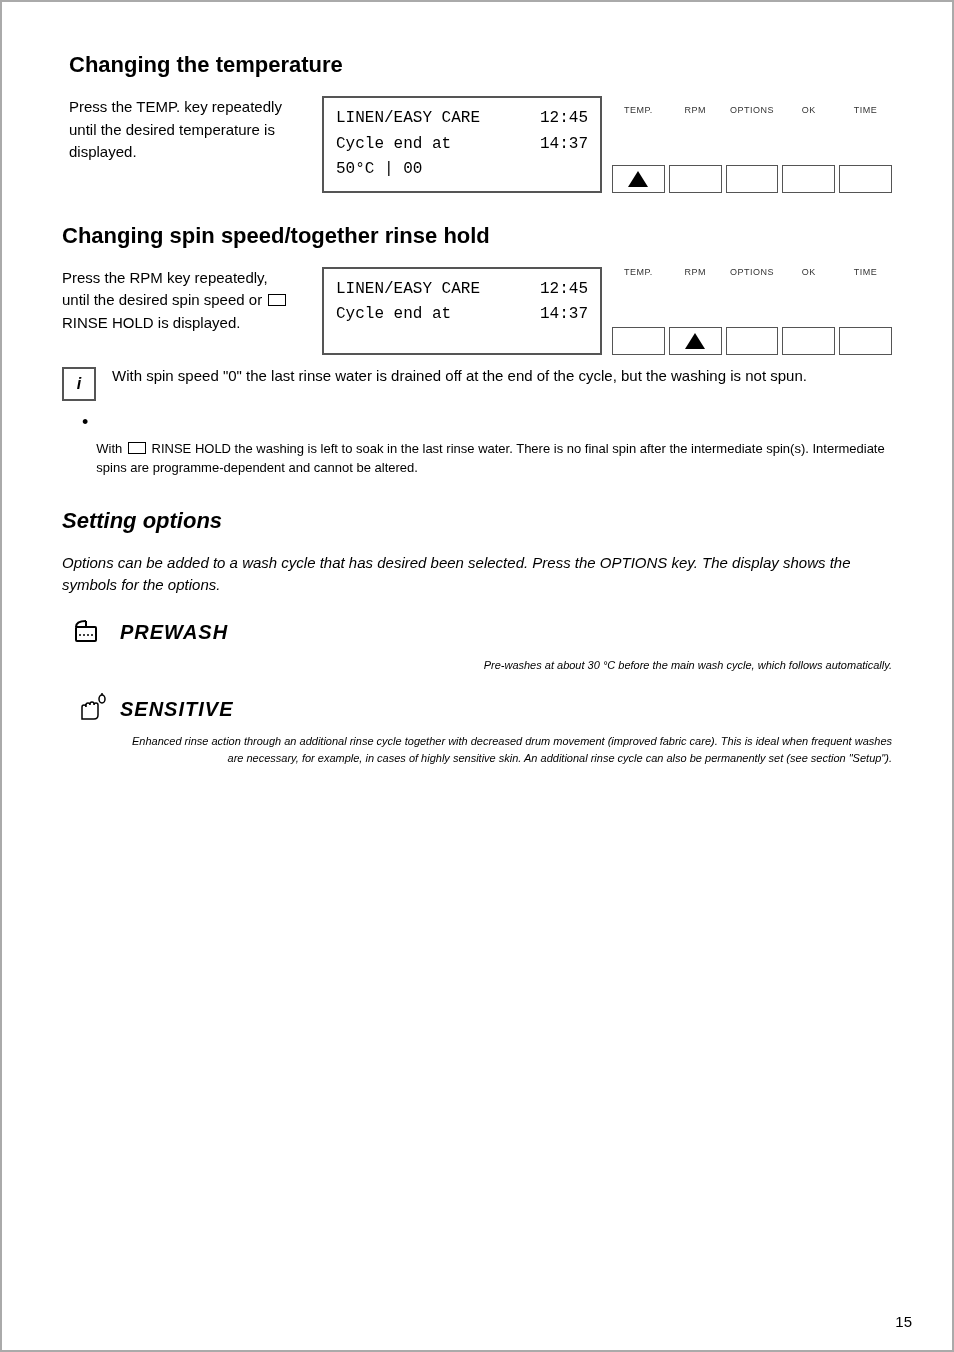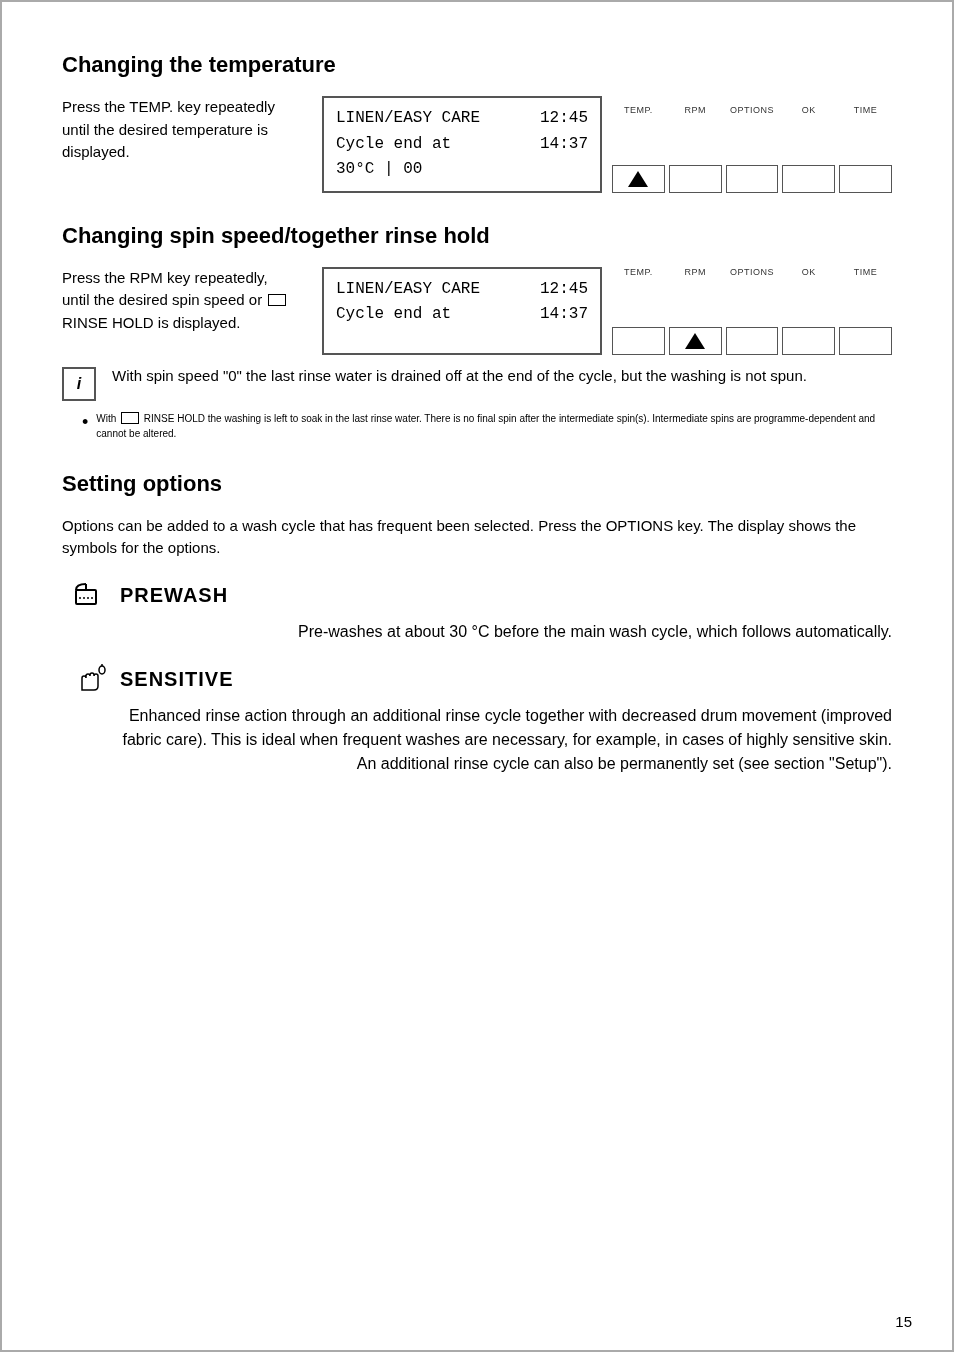--- a/index.html
+++ b/index.html
@@ -149,40 +149,42 @@
       margin-bottom: 8px;
     }
 
     .bullet-dot {
       font-size: 18px;
       line-height: 1.3;
       flex-shrink: 0;
     }
 
     .bullet-text {
-      font-size: 10px;
+      font-size: 13px;
       line-height: 1.5;
+      margin-top: 28px;
     }
 
     
     .rinse-hold-symbol {
       display: inline-block;
       width: 18px;
       height: 12px;
       border: 1.5px solid #000;
       border-radius: 0;
       vertical-align: middle;
       margin: 0 2px;
       position: relative;
       top: -1px;
     }
 
     
     .options-section {
       margin-bottom: 38px;
+      font-style: italic;
     }
 
     .option-item {
       margin-bottom: 18px;
       padding-left: 10px;
       text-align: right;
     }
 
     .option-header {
       display: flex;
@@ -191,21 +193,21 @@
       margin-bottom: 6px;
     }
 
     .option-title {
       font-size: 20px;
       font-weight: bold;
       letter-spacing: 1px;
     }
 
     .option-desc {
-      font-size: 16px;
+      font-size: 11px;
       line-height: 1.5;
       margin-left: 48px;
     }
 
     
     .page-number {
       position: absolute;
       bottom: 20px;
       right: 40px;
       font-size: 15px;
@@ -223,20 +225,21 @@
     .sensitive-icon {
       display: inline-flex;
       align-items: center;
       justify-content: center;
       width: 36px;
       height: 36px;
     }
 
     .h2-section {
       margin-top: 20px;
+      margin-left: 7px;
     }
   </style>
 </head>
 <body>
 
 <div class="page">
 
   <div class="section h2-section">
     <h2>Changing the temperature</h2>
     <div class="section-inner">
@@ -244,21 +247,21 @@
       <div class="lcd-block">
         <div class="lcd-screen">
           <div class="lcd-line">
             <span>LINEN/EASY CARE</span>
             <span>12:45</span>
           </div>
           <div class="lcd-line">
             <span>Cycle end at</span>
             <span>14:37</span>
           </div>
-          <div>30°C | 00</div>
+          <div>50°C | 00</div>
         </div>
 
         <div class="keypad">
           <div class="key-group">
             <div class="key-label">TEMP.</div>
             <div class="key-box active-key">
               <div class="arrow-up"></div>
             </div>
           </div>
           <div class="key-group">
@@ -335,21 +338,21 @@
     <div class="bullet-row">
       <span class="bullet-dot">•</span>
       <span class="bullet-text">
         With <span class="rinse-hold-symbol"></span> RINSE HOLD the washing is left to soak in the last rinse water. There is no final spin after the intermediate spin(s). Intermediate spins are programme-dependent and cannot be altered.
       </span>
     </div>
   </div>
 
   <div class="section options-section">
     <h2>Setting options</h2>
-    <p style="margin-bottom:18px; line-height:1.5;">Options can be added to a wash cycle that has frequent been selected. Press the OPTIONS key. The display shows the symbols for the options.</p>
+    <p style="margin-bottom:18px; line-height:1.5;">Options can be added to a wash cycle that has desired been selected. Press the OPTIONS key. The display shows the symbols for the options.</p>
 
     <div class="option-item">
       <div class="option-header">
 
         <div class="prewash-icon">
           <svg width="36" height="36" viewBox="0 0 36 36" xmlns="http://www.w3.org/2000/svg">
 
             <rect x="4" y="12" width="20" height="14" rx="1" fill="none" stroke="#000" stroke-width="2"></rect>
             <path d="M4 12 Q4 6 14 6" fill="none" stroke="#000" stroke-width="2"></path>
             <line x1="14" y1="6" x2="14" y2="12" stroke="#000" stroke-width="2"></line>

